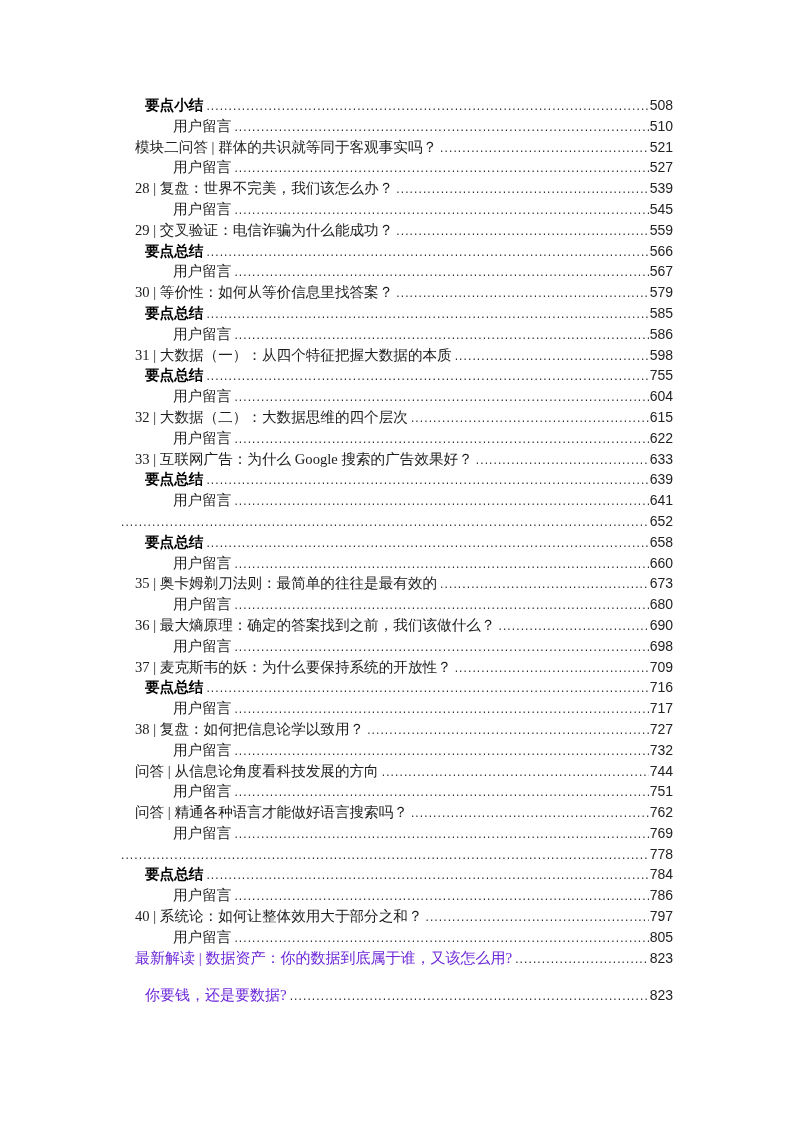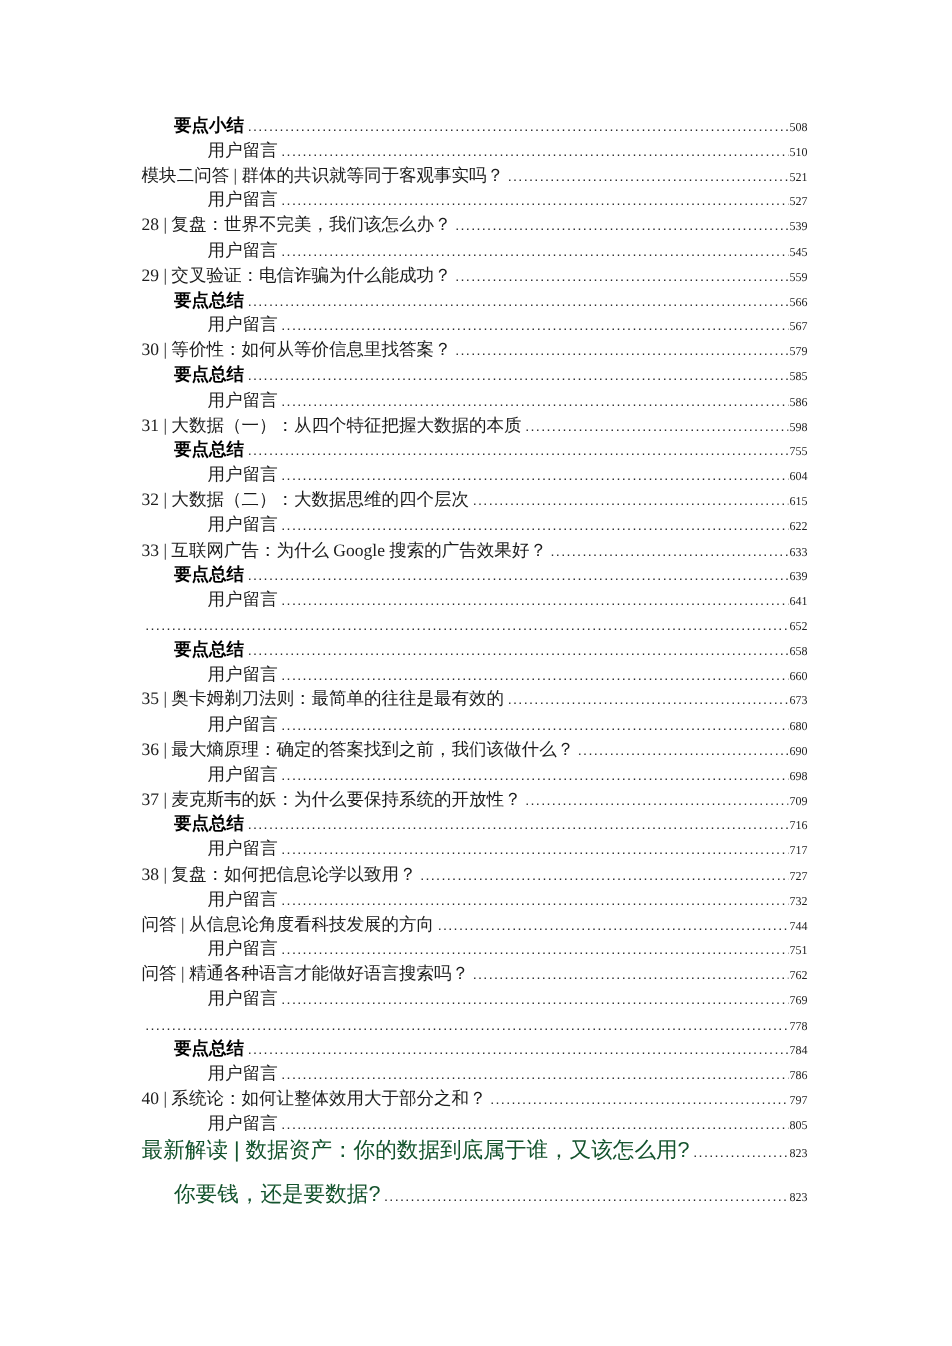--- a/index.html
+++ b/index.html
@@ -24,51 +24,51 @@
     height: 20.8px;
     color: #1c1c1c;
   }
   .toc-row .title {
     white-space: nowrap;
     font-size: 14.6px;
     line-height: 20.8px;
     font-family: "Liberation Serif", serif;
     color: #1c1c1c;
   }
-  .toc-row.lv0 .title { margin-left: 0; }
+  .toc-row.lv0 .title { margin-left: 17px; }
   .toc-row.lv1 .title { margin-left: 27px; }
   .toc-row.lv2 .title { margin-left: 55px; }
   .toc-row.bold .title {
     font-family: Liberation Serif, serif;
     font-weight: 700;
     color: #000000;
   }
   .toc-row.sans .title {
-    font-family: Liberation Sans, sans-serif;
-    font-size: 18px;
-    color: #14532d;
+    font-family: Liberation Serif, serif;
+    font-size: 15px;
+    color: #6d28d9;
   }
   .toc-row.gap {
     margin-top: 17px;
   }
   .leader {
     flex: 1;
     overflow: hidden;
     white-space: nowrap;
     font-family: "Liberation Sans", sans-serif;
     font-size: 12px;
     line-height: 20.8px;
     letter-spacing: 1.1px;
     color: #2a2a2a;
     margin: 0 1px 0 3px;
     min-width: 8px;
   }
   .pagenum {
-    font-family: Liberation Serif, serif;
-    font-size: 10px;
+    font-family: Liberation Sans, sans-serif;
+    font-size: 14px;
     line-height: 20.8px;
     color: #222222;
     white-space: nowrap;
   }
 </style>
 </head>
 <body>
 
 <div class="page">
   <div class="toc" id="toc">

